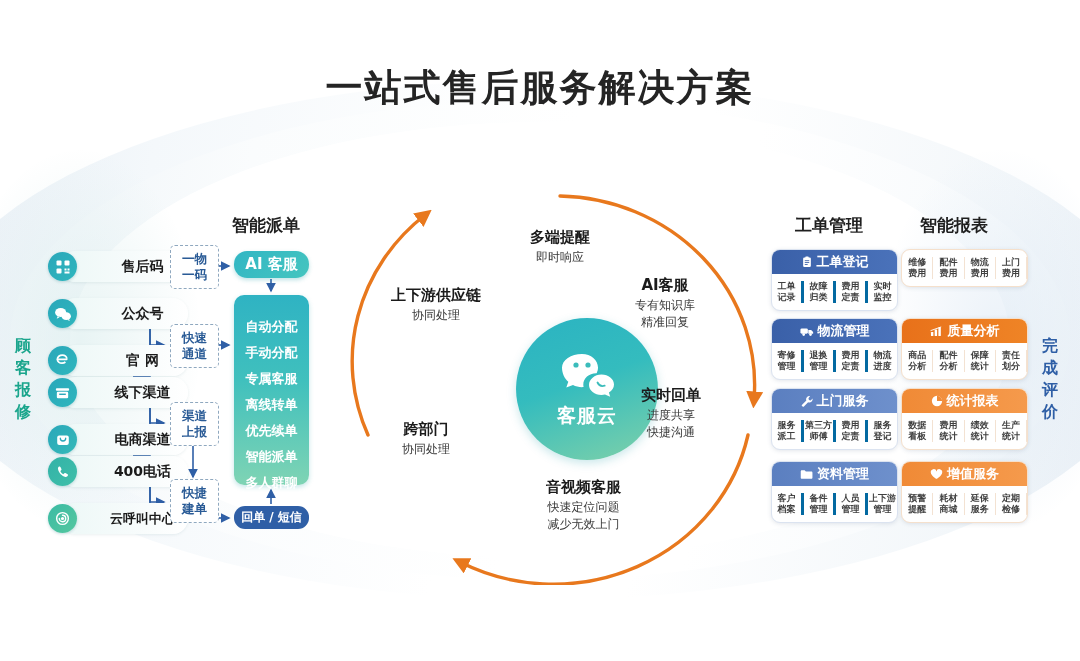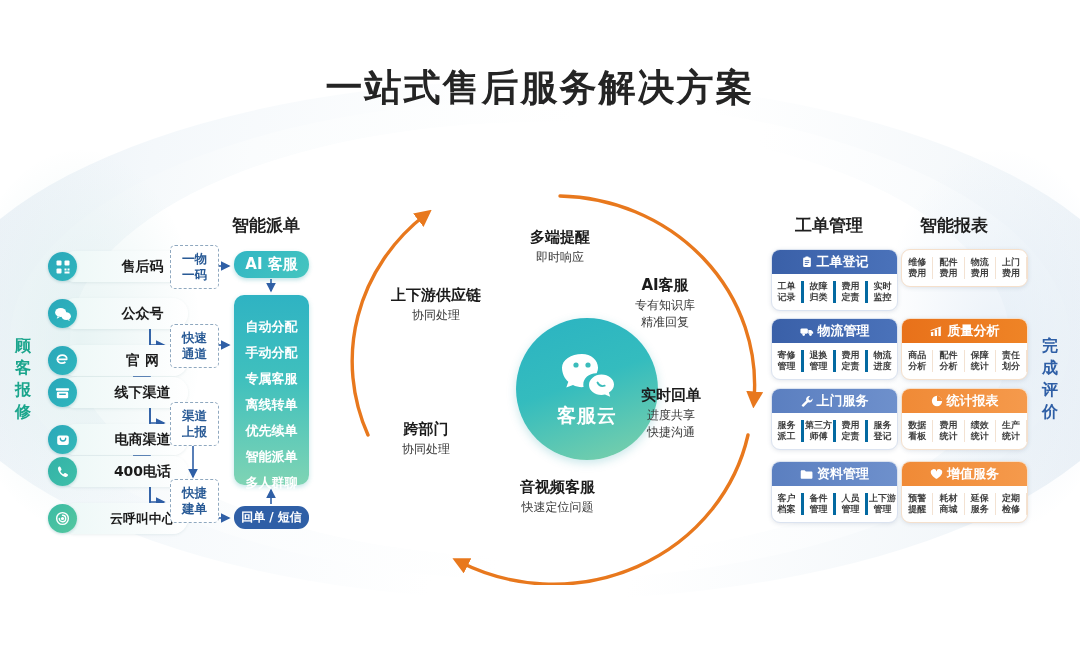--- a/index.html
+++ b/index.html
@@ -364,23 +364,24 @@
   <div class="orbit" style="left:600px;top:276px;width:130px">
     <div class="ot">AI客服</div>
     <div class="os">专有知识库</div>
     <div class="os">精准回复</div>
   </div>
   <div class="orbit" style="left:606px;top:386px;width:130px">
     <div class="ot">实时回单</div>
     <div class="os">进度共享</div>
     <div class="os">快捷沟通</div>
   </div>
-  <div class="orbit" style="left:470px;top:478px;width:175px">
+  <div class="orbit" style="left:496px;top:478px;width:175px">
     <div class="ot">音视频客服</div>
     <div class="os">快速定位问题</div>
+    <div class="os">减少无效上门</div>
   </div>
   <div class="orbit" style="left:366px;top:420px;width:120px">
     <div class="ot">跨部门</div>
     <div class="os">协同处理</div>
   </div>
   <div class="orbit" style="left:366px;top:286px;width:140px">
     <div class="ot">上下游供应链</div>
     <div class="os">协同处理</div>
   </div>
 

